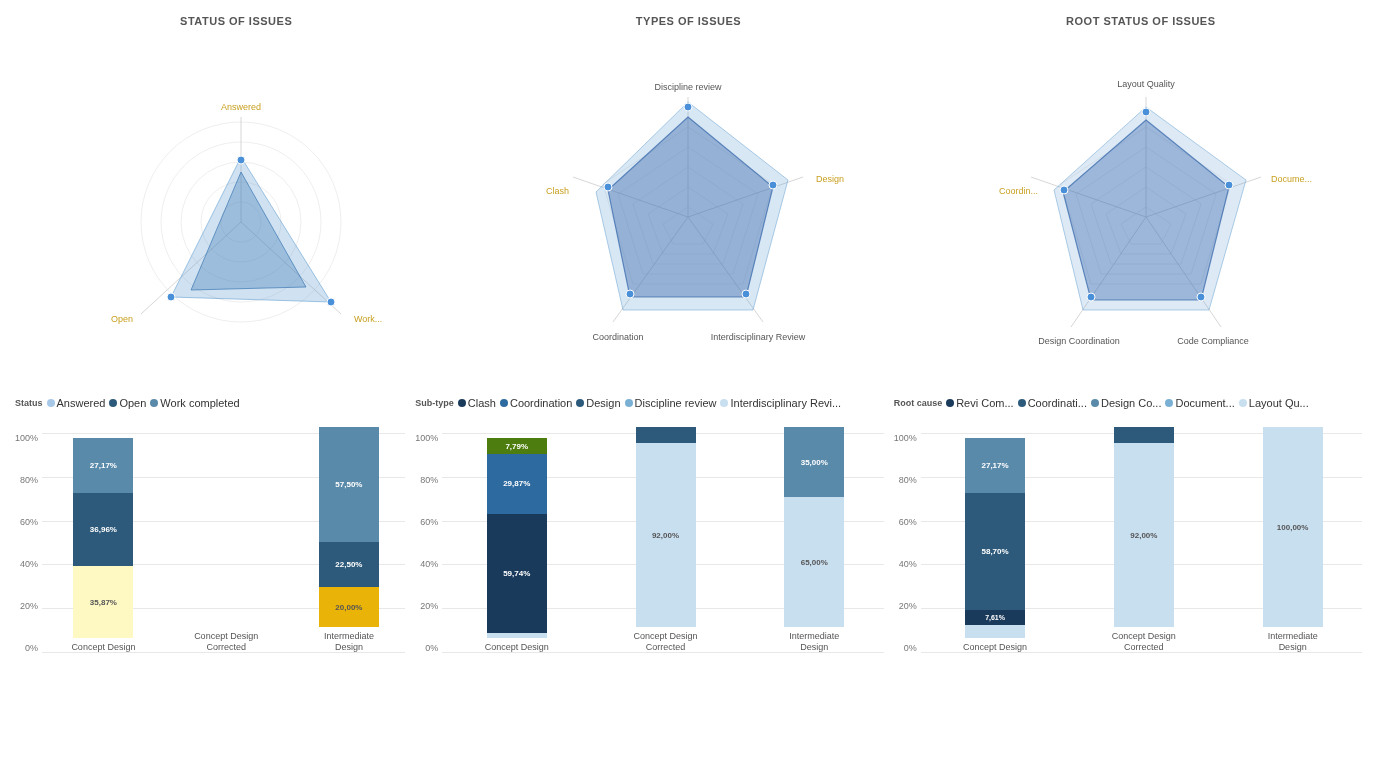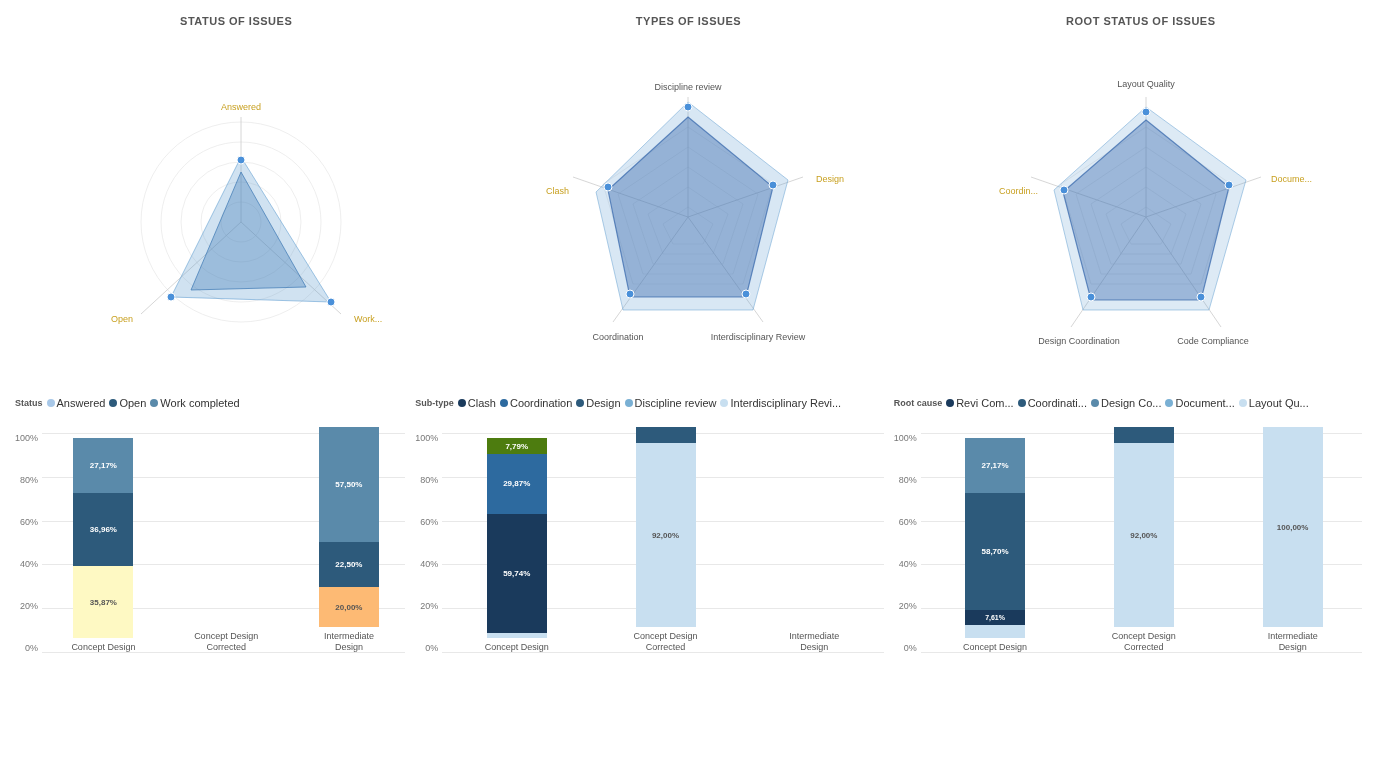--- a/index.html
+++ b/index.html
@@ -194,21 +194,21 @@
             </div>
 
             <div class="bar-group">
               <div class="stacked-bar">
                 <div class="bar-segment" style="height:57.5%; background:#5a8aaa;">
                     <span style="font-size:8px; color:#fff; font-weight:700;">57,50%</span>
                   </div>
                 <div class="bar-segment" style="height:22.5%; background:#2d5a7b;">
                     <span style="font-size:8px; color:#fff; font-weight:700;">22,50%</span>
                   </div>
-                <div class="bar-segment" style="height:20%; background:#fdba74;">
+                <div class="bar-segment" style="height:20%; background:#eab308;">
                     <span style="font-size:8px; color:#555; font-weight:700;">20,00%</span>
                   </div>
               </div>
               <div class="bar-label">Intermediate Design</div>
             </div>
           </div>
         </div>
       </div>
     </div>
 
@@ -276,20 +276,28 @@
               <div class="stacked-bar">
                 <div class="bar-segment" style="height:8%; background:#2d5a7b;"></div>
                 <div class="bar-segment" style="height:92%; background:#c8dff0;">
                     <span style="font-size:8px; color:#555; font-weight:700;">92,00%</span>
                   </div>
               </div>
               <div class="bar-label">Concept Design Corrected</div>
             </div>
 
             <div class="bar-group">
+              <div class="stacked-bar">
+                <div class="bar-segment" style="height:35%; background:#5a8aaa;">
+                    <span style="font-size:8px; color:#fff; font-weight:700;">35,00%</span>
+                  </div>
+                <div class="bar-segment" style="height:65%; background:#c8dff0;">
+                    <span style="font-size:8px; color:#555; font-weight:700;">65,00%</span>
+                  </div>
+              </div>
               <div class="bar-label">Intermediate Design</div>
             </div>
           </div>
         </div>
       </div>
     </div>
 
     <div class="bar-section" style="flex:1.2;">
       <div style="display:flex; align-items:center; gap:4px; flex-wrap:wrap; margin-bottom:4px;">
         <span style="font-size:9px; color:#555; font-weight:600;">Root cause</span>

